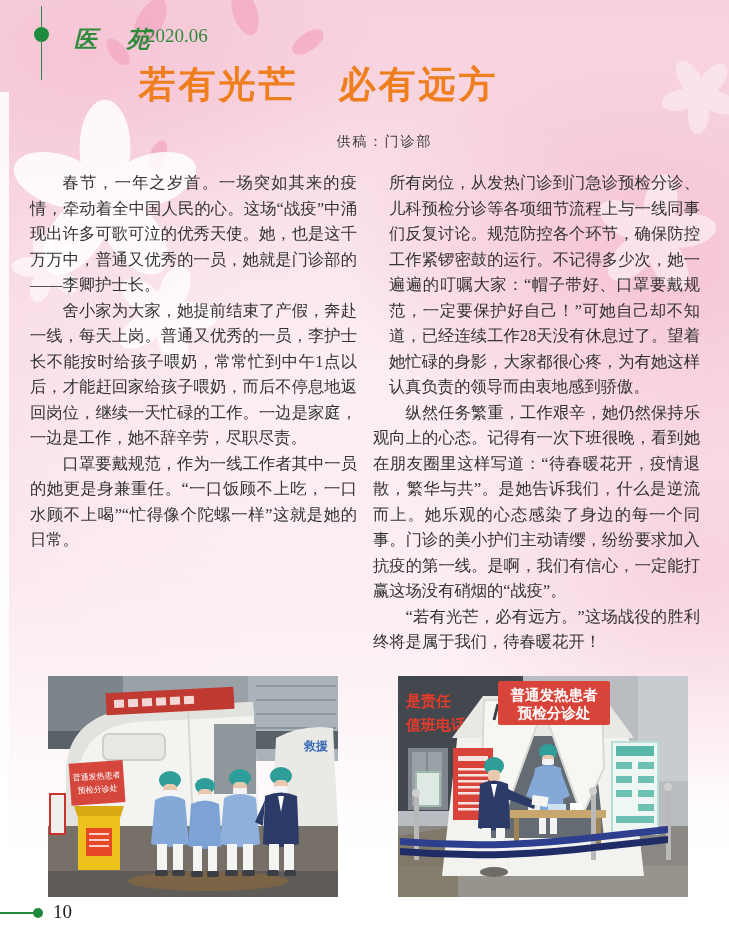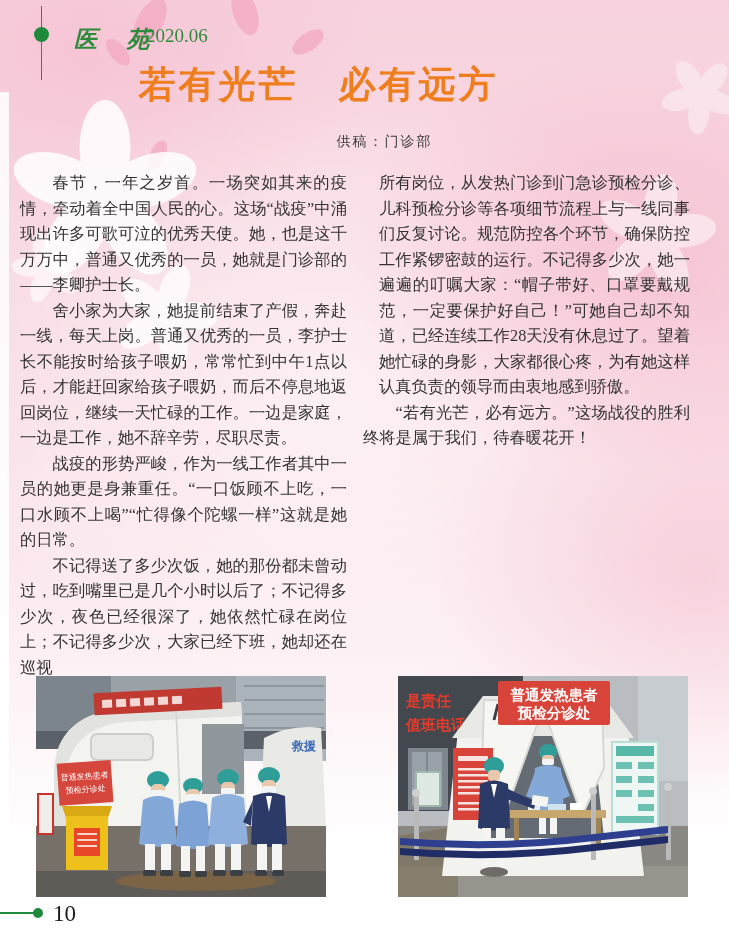--- a/index.html
+++ b/index.html
@@ -27,36 +27,36 @@
   .issue-date{position:absolute;left:146px;top:25px;font-size:19px;color:#2e8b3c;}
 
   
   .page-title{position:absolute;left:0;top:60px;width:637px;text-align:center;
        font-family:"Liberation Sans","DejaVu Sans",sans-serif;font-weight:bold;
        font-size:37px;color:#ee7e1e;letter-spacing:3px;}
   .byline{position:absolute;left:0;top:133px;width:729px;text-align:center;
        font-size:14px;color:#3b3b3b;letter-spacing:2px;padding-left:20px;}
 
   
-  .article{position:absolute;left:20px;top:170px;width:670px;display:flex;gap:16px;}
+  .article{position:absolute;left:30px;top:170px;width:670px;display:flex;gap:16px;}
   .col{width:327px;font-size:16.3px;line-height:25.5px;color:#333;text-align:justify;}
   .col p{margin:0;text-indent:2em;}
   .col p.cont{text-indent:0;margin-left:16px;}
 
   
   .photo{position:absolute;top:676px;width:290px;height:221px;overflow:hidden;}
   .photo svg{display:block;}
-  .photo-left{left:36px;}
+  .photo-left{left:48px;}
   .photo-right{left:398px;}
 
   
   .footer-rule{position:absolute;left:0;top:912px;width:37px;height:2px;background:#1f8a3c;}
   .footer-dot{position:absolute;left:33px;top:908px;width:10px;height:10px;border-radius:50%;
        background:#1f8a3c;}
-  .page-number{position:absolute;left:53px;top:901px;font-size:23px;color:#1a1a1a;}
+  .page-number{position:absolute;left:53px;top:901px;font-size:19px;color:#1a1a1a;}
 </style>
 </head>
 <body>
 
 <div class="page">
 
   <svg class="bg-flowers" width="729" height="930" viewBox="0 0 729 930">
     <defs>
       <g id="sakura">
         <ellipse cx="0" cy="-14" rx="7.5" ry="14"></ellipse>
@@ -92,25 +92,25 @@
     <div class="issue-date">2020.06</div>
   </div>
 
   <div class="page-title">若有光芒　必有远方</div>
   <div class="byline">供稿：门诊部</div>
 
   <div class="article">
     <div class="col">
       <p>春节，一年之岁首。一场突如其来的疫情，牵动着全中国人民的心。这场“战疫”中涌现出许多可歌可泣的优秀天使。她，也是这千万万中，普通又优秀的一员，她就是门诊部的——李卿护士长。</p>
       <p>舍小家为大家，她提前结束了产假，奔赴一线，每天上岗。普通又优秀的一员，李护士长不能按时给孩子喂奶，常常忙到中午1点以后，才能赶回家给孩子喂奶，而后不停息地返回岗位，继续一天忙碌的工作。一边是家庭，一边是工作，她不辞辛劳，尽职尽责。</p>
-      <p>战疫的形势严峻，作为一线工作者其中一员的她更是身兼重任。“一口饭顾不上吃，一口水顾不上喝”“忙得像个陀螺一样”这就是她的日常。</p>
-      <p>不记得送了多少次饭，她的那份都未曾动过，吃到嘴里已是几个小时以后了；不记得多少次，夜色已经很深了，她依然忙碌在岗位上；不记得多少次，大家已经下班，她却还在巡视</p>
+      <p>口罩要戴规范，作为一线工作者其中一员的她更是身兼重任。“一口饭顾不上吃，一口水顾不上喝”“忙得像个陀螺一样”这就是她的日常。</p>
     </div>
     <div class="col">
       <p class="cont">所有岗位，从发热门诊到门急诊预检分诊、儿科预检分诊等各项细节流程上与一线同事们反复讨论。规范防控各个环节，确保防控工作紧锣密鼓的运行。不记得多少次，她一遍遍的叮嘱大家：“帽子带好、口罩要戴规范，一定要保护好自己！”可她自己却不知道，已经连续工作28天没有休息过了。望着她忙碌的身影，大家都很心疼，为有她这样认真负责的领导而由衷地感到骄傲。</p>
+      <p>纵然任务繁重，工作艰辛，她仍然保持乐观向上的心态。记得有一次下班很晚，看到她在朋友圈里这样写道：“待春暖花开，疫情退散，繁华与共”。是她告诉我们，什么是逆流而上。她乐观的心态感染了身边的每一个同事。门诊的美小护们主动请缨，纷纷要求加入抗疫的第一线。是啊，我们有信心，一定能打赢这场没有硝烟的“战疫”。</p>
       <p>“若有光芒，必有远方。”这场战役的胜利终将是属于我们，待春暖花开！</p>
     </div>
   </div>
 
   <div class="photo photo-left">
     <svg width="290" height="221" viewBox="0 0 290 221">
 
       <rect x="0" y="0" width="290" height="70" fill="#9aa2a8"></rect>
       <rect x="0" y="0" width="75" height="62" fill="#7c848c"></rect>
       <rect x="200" y="0" width="90" height="85" fill="#aab3ba"></rect>

